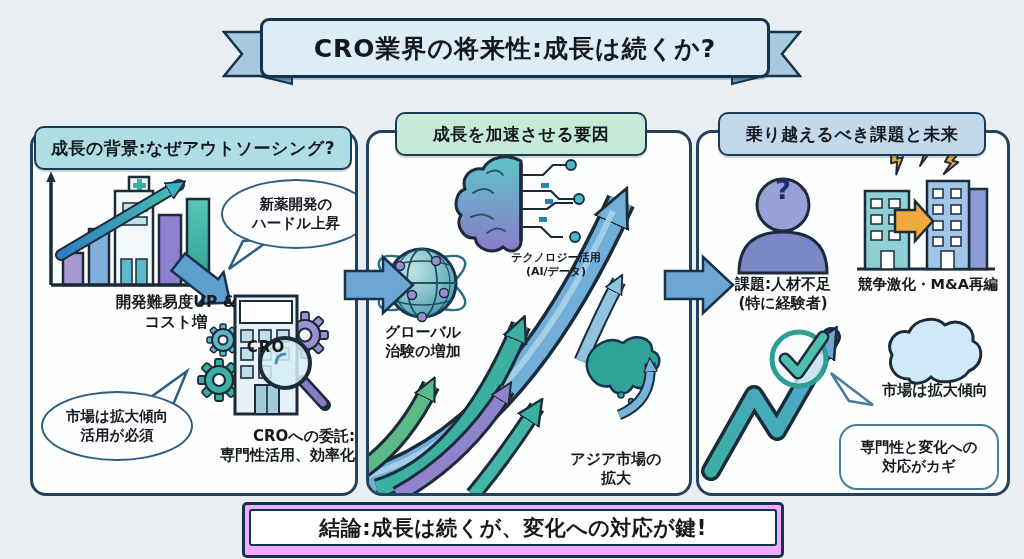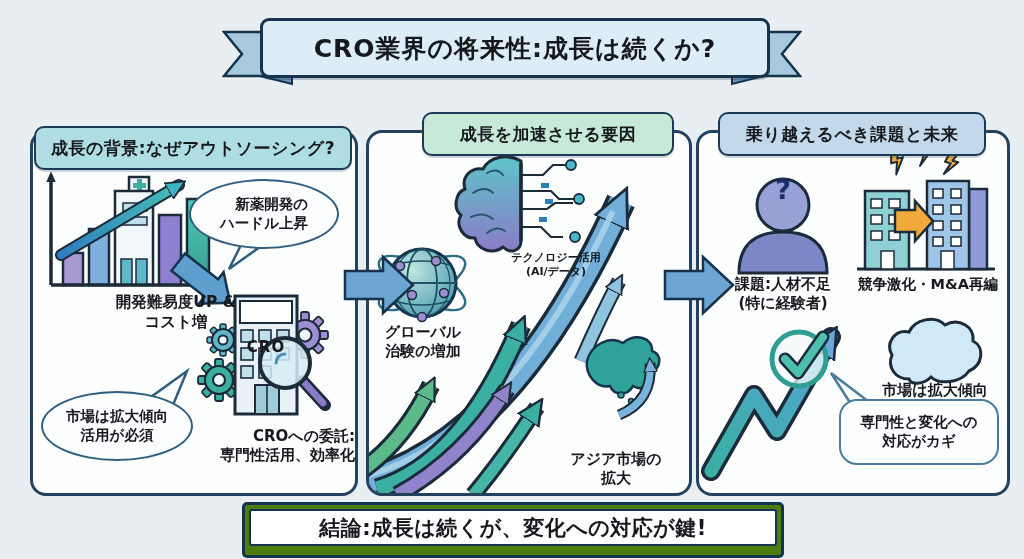--- a/index.html
+++ b/index.html
@@ -37,25 +37,25 @@
   .cap{
     position:absolute;font-weight:bold;text-align:center;
     white-space:pre-line;line-height:1.28;font-size:15px;z-index:2;
   }
   .bubble{
     position:absolute;background:#fdfeff;border:2.5px solid #2e5f80;
     border-radius:50%;display:flex;align-items:center;justify-content:center;
     text-align:center;font-weight:bold;white-space:pre-line;
     font-size:14.5px;line-height:1.3;z-index:2;
   }
-  .bubble.rect{border-radius:18px;border-color:#4a7c9e;}
+  .bubble.rect{border-radius:18px;border-color:#4a7c9e;margin-top:25px;}
   
   .conclusion{
     left:242px;top:502px;width:536px;height:50px;z-index:7;
-    background:#4d7c0f;border:3px solid #16324d;border-radius:5px;
+    background:#f0abfc;border:3px solid #16324d;border-radius:5px;
   }
   .conclusion .inner{
     position:absolute;left:4px;right:4px;top:4px;bottom:9px;
     background:#ffffff;border:2.5px solid #16324d;border-radius:3px;
     display:flex;align-items:center;justify-content:center;
     font-size:21px;font-weight:bold;letter-spacing:.5px;
   }
   .overlay{left:0;top:0;z-index:5;pointer-events:none;}
 </style>
 </head>
@@ -169,21 +169,21 @@
       <g>
         <line x1="270" y1="248" x2="292" y2="272" stroke="#1c2b3a" stroke-width="12" stroke-linecap="round"></line>
         <line x1="270" y1="248" x2="290" y2="270" stroke="#8a7bc8" stroke-width="7" stroke-linecap="round"></line>
         <circle cx="252" cy="230" r="25" fill="#d6ecf4" fill-opacity="0.85" stroke="#1c2b3a" stroke-width="4"></circle>
         <path d="M243,230 a9,9 0 0 1 9,-9" fill="none" stroke="#4a90b8" stroke-width="3" stroke-linecap="round"></path>
       </g>
     </g>
   </svg>
   <div class="cap" style="left:0px;top:160px;width:190px;font-size:15.5px;margin-left:48px;">開発難易度UP &amp;
 コスト増</div>
-  <div class="bubble" style="left:156px;top:46px;width:146px;height:66px;text-align:right;">新薬開発の
+  <div class="bubble" style="left:188px;top:46px;width:146px;height:66px;">新薬開発の
 ハードル上昇</div>
   <div class="cap" style="left:204px;top:170px;width:58px;font-size:15px;letter-spacing:1px;z-index:3;margin-top:35px;">CRO</div>
   <div class="cap" style="left:146px;top:294px;width:176px;text-align:right;">CROへの委託:
 専門性活用、効率化</div>
   <div class="bubble" style="left:8px;top:258px;width:148px;height:66px;">市場は拡大傾向
 活用が必須</div>
 </div>
 <div class="hdr" style="left:34px;width:314px;background:#aedde4;margin-top:14px;">
   <span>成長の背景:なぜアウトソーシング?</span>
 </div>
@@ -286,21 +286,21 @@
       <path d="M250,282 Q284,268 281,230" fill="none" stroke="#7ab4dc" stroke-width="7" marker-end="url(#m-asia)"></path>
     </g>
   </svg>
   <div class="cap" style="left:87px;top:118px;width:200px;font-size:11px;">テクノロジー活用
 (AI/データ)</div>
   <div class="cap" style="left:2px;top:190px;width:104px;">グローバル
 治験の増加</div>
   <div class="cap" style="left:188px;top:293px;width:118px;margin-top:24px;">アジア市場の
 拡大</div>
 </div>
-<div class="hdr" style="left:422px;width:248px;background:#c6e9d8;">
+<div class="hdr" style="left:395px;width:248px;background:#c6e9d8;">
   <span>成長を加速させる要因</span>
 </div>
 
 <div class="panel" style="left:696px;width:308px;">
   <svg class="icons" width="308" height="360" viewBox="0 0 308 360">
     <defs>
       <linearGradient id="grad-zig" gradientUnits="userSpaceOnUse" x1="12" y1="338" x2="132" y2="204">
         <stop offset="0" stop-color="#3aafa2"></stop>
           <stop offset="1" stop-color="#55a3d6"></stop>
       </linearGradient>

